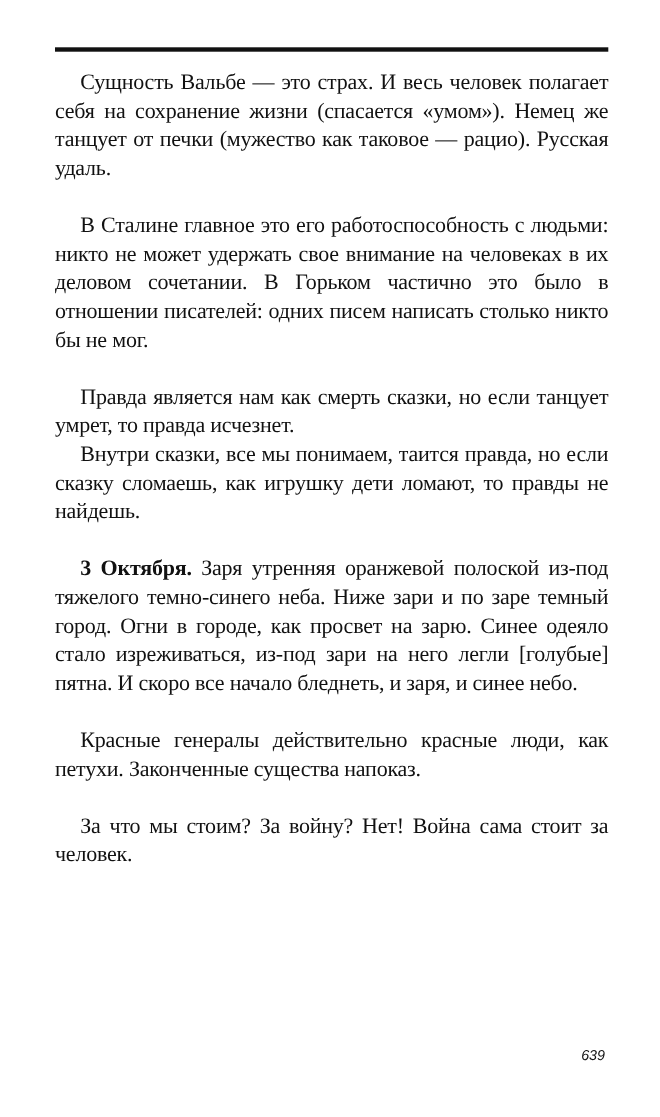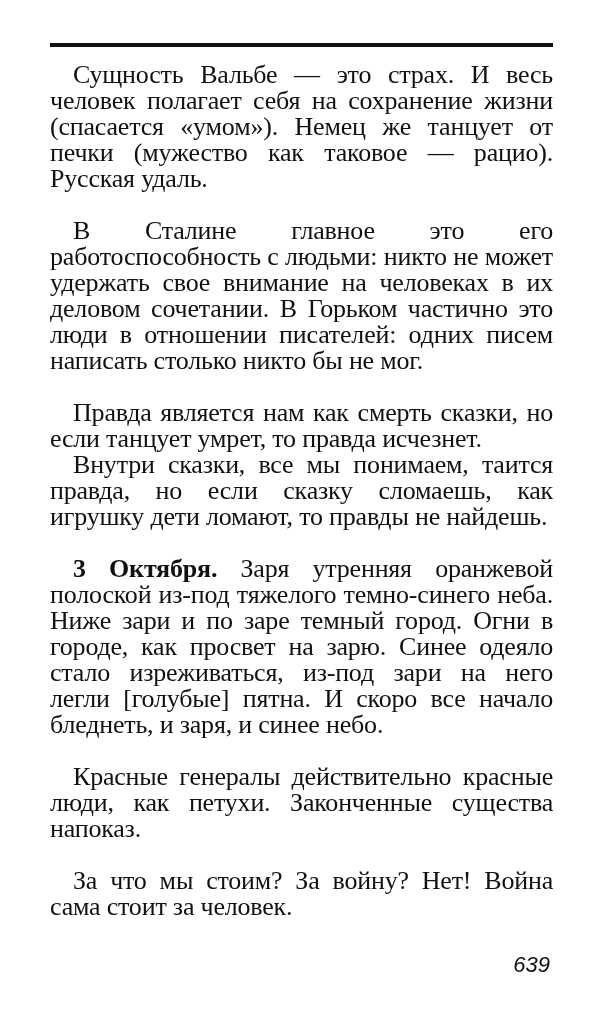--- a/index.html
+++ b/index.html
@@ -24,56 +24,56 @@
       background: #111111;
     }
     .page {
       position: absolute;
       left: 50px;
       top: 62px;
       width: 503px;
     }
     .para {
       margin: 0;
-      font-size: 26px;
+      font-size: 20px;
       line-height: 26px;
       text-align: justify;
       text-indent: 23px;
       letter-spacing: -0.2px;
       font-stretch: condensed;
     }
     .gap {
       height: 26px;
     }
     .date {
       font-weight: bold;
     }
     .page-number {
       position: absolute;
       right: 50px;
       top: 952px;
-      font-size: 22px;
+      font-size: 13px;
       font-style: italic;
       font-family: "Liberation Sans", "DejaVu Sans", sans-serif;
     }
   </style>
 </head>
 <body>
 
 <div class="rule"></div>
 
 <div class="page">
 
   <div>
     <p class="para">Сущность Вальбе — это страх. И весь человек полагает себя на сохранение жизни (спасается «умом»). Немец же танцует от печки (мужество как таковое — рацио). Русская удаль.</p>
   </div>
   <div class="gap"></div>
 
   <div>
-    <p class="para">В Сталине главное это его работоспособность с людьми: никто не может удержать свое внимание на человеках в их деловом сочетании. В Горьком частично это люди в отношении писателей: одних писем написать столько никто бы не мог.</p>
+    <p class="para">В Сталине главное это его работоспособность с людьми: никто не может удержать свое внимание на человеках в их деловом сочетании. В Горьком частично это было в отношении писателей: одних писем написать столько никто бы не мог.</p>
   </div>
   <div class="gap"></div>
 
   <div>
     <p class="para">Правда является нам как смерть сказки, но если танцует умрет, то правда исчезнет.</p>
     <p class="para">Внутри сказки, все мы понимаем, таится правда, но если сказку сломаешь, как игрушку дети ломают, то правды не найдешь.</p>
   </div>
   <div class="gap"></div>
 
   <div>

